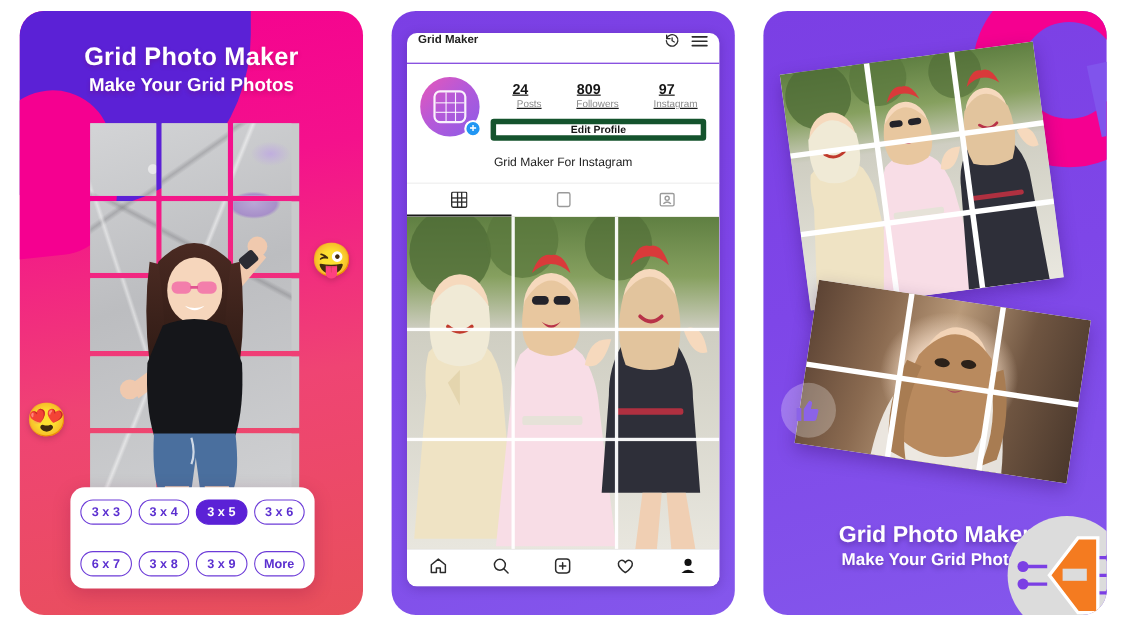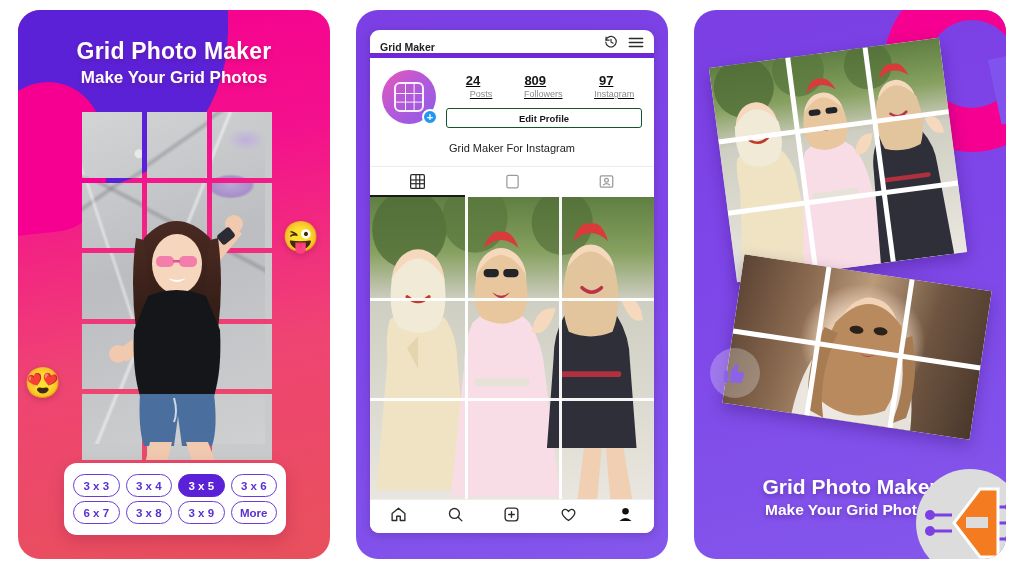--- a/index.html
+++ b/index.html
@@ -105,21 +105,21 @@
     position: absolute;
     left: 46px; bottom: 24px;
     width: 222px;
     background: #ffffff;
     border-radius: 13px;
     padding: 11px 9px;
     z-index: 8;
     box-shadow: 0 5px 16px rgba(110,0,60,.22);
     display: grid;
     grid-template-columns: repeat(4, 1fr);
-    gap: 4px 6px;
+    gap: 24px 6px;
   }
   .sz {
     height: 23px;
     border: 1.4px solid #6C3BD8;
     border-radius: 12px;
     color: #5B2FD0;
     font-size: 11.5px;
     font-weight: 700;
     display: flex; align-items: center; justify-content: center;
     background: #ffffff;
@@ -139,23 +139,23 @@
   .phone {
     width: 100%; height: 100%;
     background: #ffffff;
     border-radius: 9px;
     overflow: hidden;
     display: flex; flex-direction: column;
     box-shadow: 0 2px 10px rgba(40,0,80,.22);
   }
   .ph-topbar {
     height: 28px;
-    display: flex; align-items: flex-end;
+    display: flex; align-items: flex-start;
     padding: 0 10px;
-    border-bottom: 5px solid #6d28d9;
+    border-bottom: 1px solid #6d28d9;
     flex: 0 0 auto;
   }
   .ph-topbar .tb-title { font-size: 10.5px; font-weight: 700; color: #222; }
   .ph-topbar .tb-icons { margin-left: auto; display: flex; align-items: center; gap: 10px; }
   .ph-profile {
     display: flex; padding: 12px 12px 0 12px; flex: 0 0 auto;
   }
   .avatar-wrap { position: relative; width: 54px; height: 54px; flex: 0 0 auto; }
   .avatar {
     width: 54px; height: 54px; border-radius: 50%;
@@ -182,21 +182,21 @@
     line-height: 1;
   }
   .ph-stats { flex: 1; padding-left: 10px; }
   .stat-row { display: flex; justify-content: space-around; padding-top: 3px; }
   .stat { text-align: center; text-decoration: underline; }
   .stat .num { font-size: 13px; font-weight: 700; color: #161616; }
   .stat .lbl { font-size: 9px; color: #8a8a8a; margin-top: 1px; margin-left: 16px; }
   .edit-profile {
     margin-top: 9px;
     height: 20px;
-    border: 1px solid #14532d;
+    border: 5px solid #14532d;
     border-radius: 3px;
     font-size: 9.5px; font-weight: 700; color: #161616;
     display: flex; align-items: center; justify-content: center;
     background: #fff;
   }
   .ph-bio {
     text-align: center;
     font-size: 11px; color: #222;
     padding: 14px 8px 12px 8px;
     flex: 0 0 auto;

